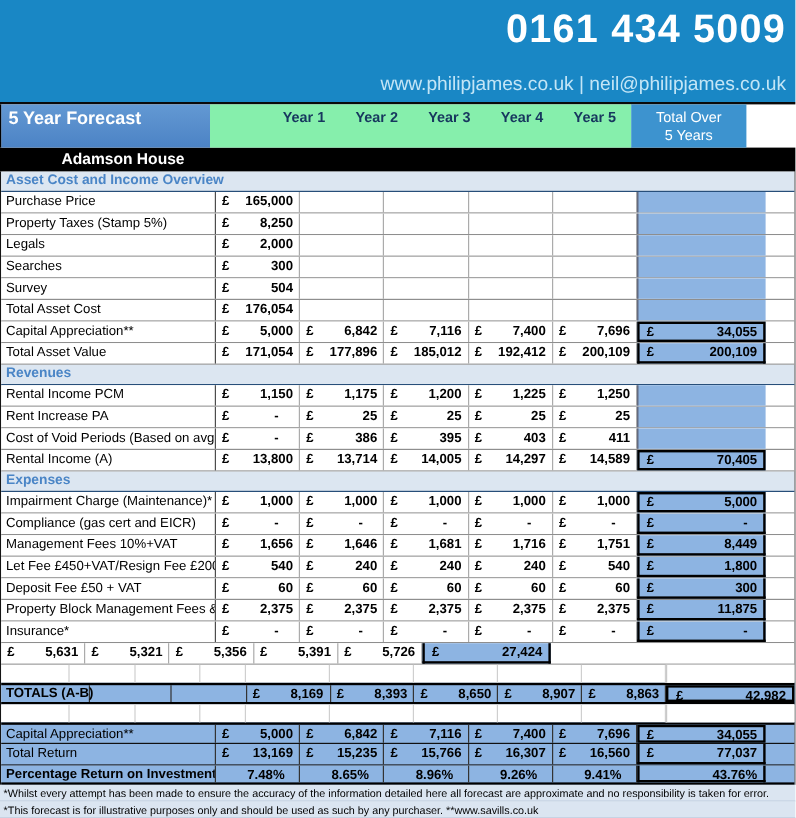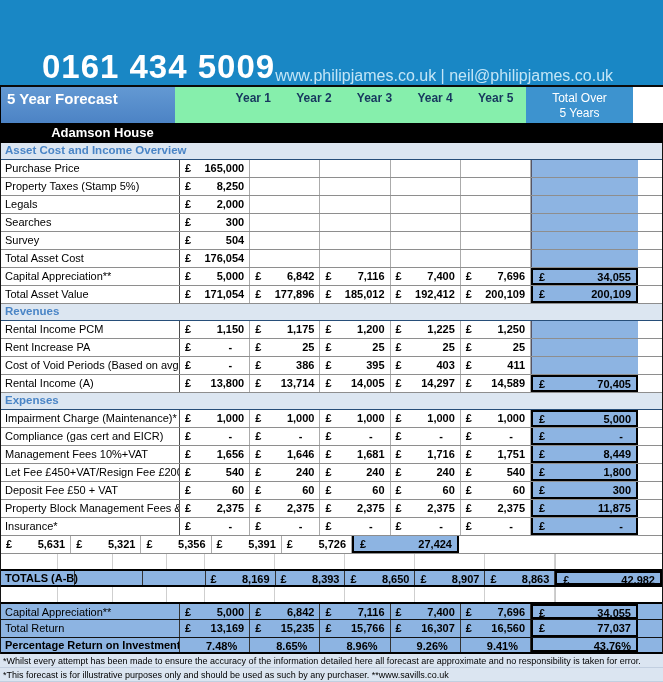--- a/index.html
+++ b/index.html
@@ -5,31 +5,31 @@
   * { margin:0; padding:0; box-sizing:border-box; }
   body { background:#fff; font-family:"Liberation Sans", sans-serif; }
   .page { position:relative; width:663px; height:682px; overflow:hidden; background:#fff; }
 
   
   .banner { display:flex; height:85px; background:#1987C5; }
   .logo-box { width:176px; height:84px; background:#050505; display:flex; flex-direction:column;
               align-items:center; justify-content:center; }
   .logo-line1 { font-family:"Liberation Serif", serif; color:#fdfdfd; font-size:19px; letter-spacing:2px; }
   .logo-line2 { font-family:"Liberation Serif", serif; color:#3E73AC; font-size:9.5px; font-weight:bold; letter-spacing:1.6px; margin-top:2px; }
-  .contact-block { flex:1; display:flex; flex-direction:row; align-items:flex-end; justify-content:center; padding-right:8px; }
+  .contact-block { flex:1; display:flex; flex-direction:column; align-items:flex-end; justify-content:center; padding-right:8px; }
   .phone { color:#fff; font-size:33px; font-weight:bold; letter-spacing:1px; line-height:36px; }
   .contact-line { color:#C3E5F6; font-size:16px; margin-top:20px; cursor:pointer; }
 
   
   .fc-header { display:flex; height:38px; border-top:2px solid #0a0a0a; }
   .fc-title { width:175px; background:linear-gradient(#6399D3, #4C83C5); color:#fff; font-size:15px;
               font-weight:bold; padding:3px 0 0 6px; border-left:1px solid #000; }
   .fc-years { width:351px; background:#86efac; display:flex;padding-left:48px; }
   .fc-year { flex:1; text-align:center; color:#17375E; font-size:12px; font-weight:bold; padding-top:4px; }
-  .fc-total { width:107px; background:#3D93CF; color:#fff; font-size:12px; text-align:center; padding-top:4px; line-height:15px; }
+  .fc-total { width:96px; background:#3D93CF; color:#fff; font-size:12px; text-align:center; padding-top:4px; line-height:15px; }
 
   
   .property-row { height:20px; background:#000; }
   .property-name { width:205px; text-align:center; color:#fff; font-size:13px; line-height:20px; font-weight:bold; }
 
   
   .sheet { border-left:1px solid #141414; border-right:1px solid #141414; }
   .row { display:flex; }
   .row-section { height:17px; background:#DCE6F1; border-bottom:1px solid #274E79; }
   .section-label { color:#4A85C6; font-size:11.5px; font-weight:bold; padding:1px 0 0 4px; }

